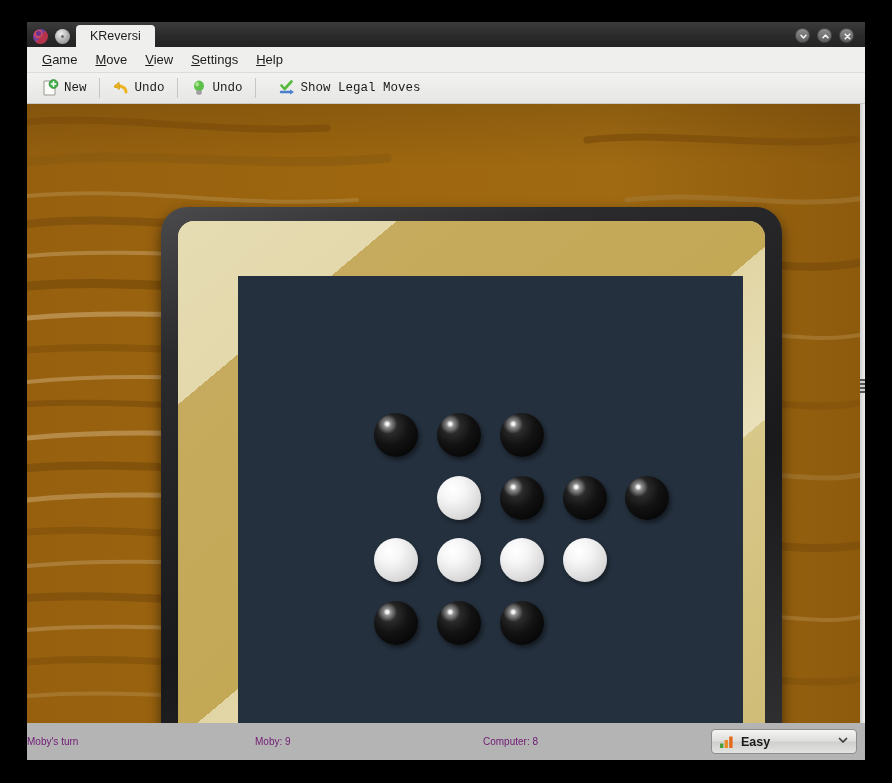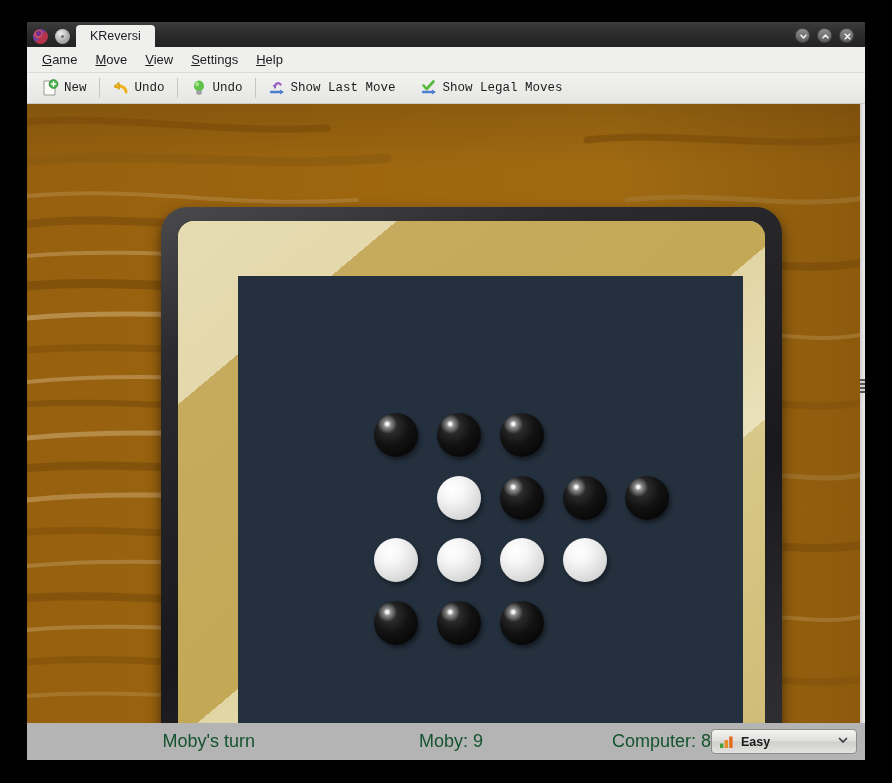--- a/index.html
+++ b/index.html
@@ -169,21 +169,21 @@
   }
 
   
   .statusbar {
     position: absolute; left: 27px; top: 723px;
     width: 838px; height: 37px;
     background: #b4b4b4;
     display: flex; align-items: center;
   }
   .status-cell {
-    flex: 1; text-align: right; font-size: 18px; color: #14532d;
+    flex: 1; text-align: left; font-size: 10px; color: #701a75;
   }
   .difficulty {
     width: 146px; height: 25px; margin-right: 8px;
     background: linear-gradient(180deg,#f4f4f3 0%,#dededd 48%,#cfcfce 52%,#e3e3e2 100%);
     border: 1px solid #8d8d8c; border-radius: 4px;
     display: flex; align-items: center; gap: 6px; padding: 0 7px;
     font-size: 12.5px; color: #1b1b1b; font-weight: bold;
   }
   .barsicon { width: 16px; height: 14px; position: relative; flex: none; }
   .chev { margin-left: auto; }
@@ -257,31 +257,20 @@
         <svg width="18" height="18" viewBox="0 0 18 18">
           <ellipse cx="9" cy="7" rx="5" ry="5.4" fill="#5ec24a"></ellipse>
           <ellipse cx="7.2" cy="5.2" rx="1.8" ry="2.2" fill="#b9ec9d" opacity=".8"></ellipse>
           <rect x="6.8" y="11.6" width="4.4" height="3.6" rx="1" fill="#b9b9b9" stroke="#8a8a8a" stroke-width=".7"></rect>
           <path d="M6.8 13 h4.4 M6.8 14.2 h4.4" stroke="#8a8a8a" stroke-width=".6"></path>
         </svg>
       </span>
       <span>Undo</span>
     </div>
     <div class="tsep"></div>
-    <div class="tbtn">
-      <span class="ticon">
-        <svg width="18" height="18" viewBox="0 0 18 18">
-          <path d="M7 8.5 C7 3.5 11 3.5 12.5 5.5" fill="none" stroke="#9a5fc0" stroke-width="2.2" stroke-linecap="round"></path>
-          <path d="M4.6 6.2 L8.6 5.2 L7.2 9.6 Z" fill="#9a5fc0"></path>
-          <path d="M3 13 h10" stroke="#4a7fd0" stroke-width="2.4" stroke-linecap="round"></path>
-          <path d="M12 10.6 L16 13 L12 15.4 Z" fill="#4a7fd0"></path>
-        </svg>
-      </span>
-      <span>Show Last Move</span>
-    </div>
     <div class="tbtn" style="margin-left:10px">
       <span class="ticon">
         <svg width="18" height="18" viewBox="0 0 18 18">
           <path d="M3.5 6.5 L6.6 10 L13.5 2.5" fill="none" stroke="#55b93b" stroke-width="2.6" stroke-linecap="round" stroke-linejoin="round"></path>
           <path d="M3 13 h10" stroke="#4a7fd0" stroke-width="2.4" stroke-linecap="round"></path>
           <path d="M12 10.6 L16 13 L12 15.4 Z" fill="#4a7fd0"></path>
         </svg>
       </span>
       <span>Show Legal Moves</span>
     </div>

